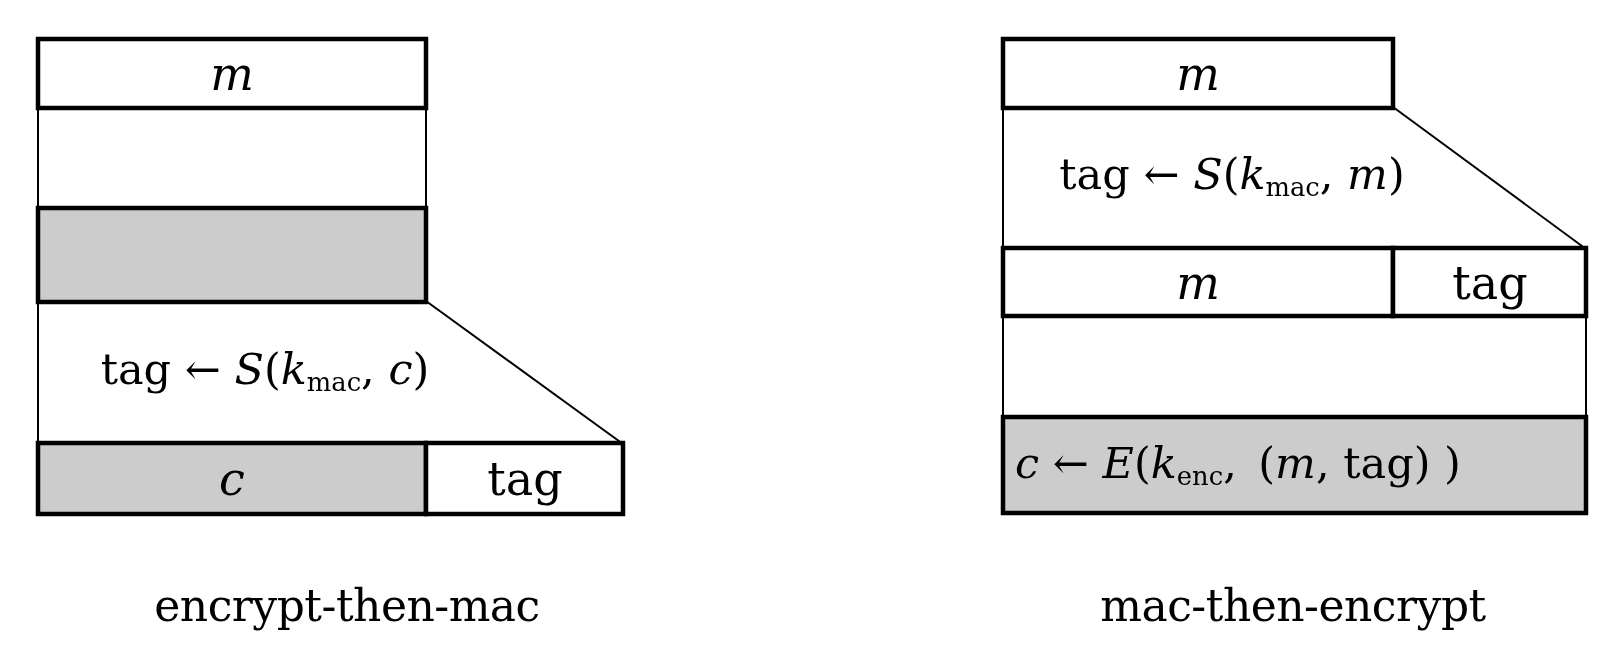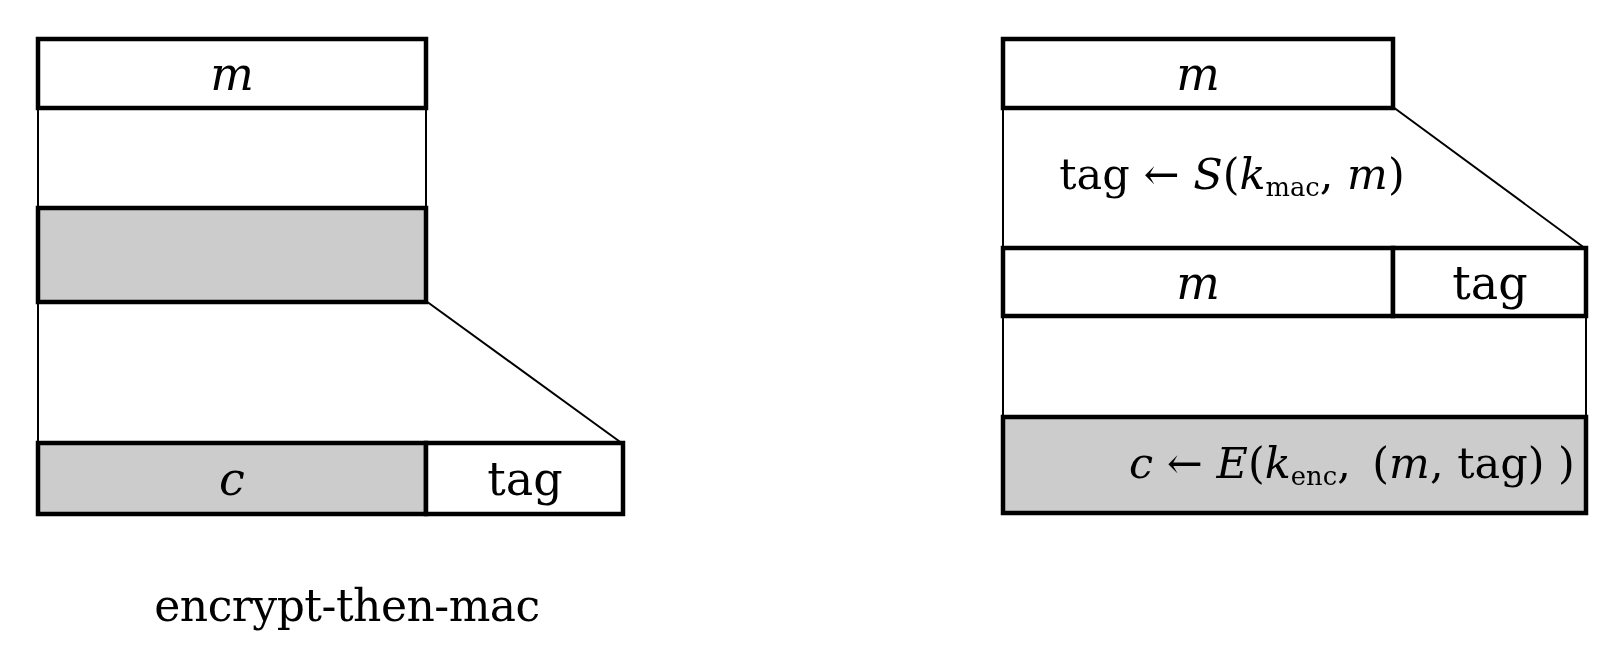--- a/index.html
+++ b/index.html
@@ -35,23 +35,25 @@
     <rect x="38" y="443" width="388" height="71" fill="#cccccc"></rect>
     <rect x="426" y="443" width="197" height="71" fill="#ffffff"></rect>
 
     <rect x="1003" y="39" width="390" height="69" fill="#ffffff"></rect>
     <rect x="1003" y="248" width="390" height="68" fill="#ffffff"></rect>
     <rect x="1393" y="248" width="193" height="68" fill="#ffffff"></rect>
     <rect x="1003" y="417" width="583" height="96" fill="#cccccc"></rect>
   </svg>
 
   <div class="txt box-label it" style="left:232px;top:74px">m</div>
+  <div class="txt formula" style="left:265px;top:372px"><span>tag</span><span> ← </span><span class="it">S</span><span>(</span><span class="it">k</span><span class="sub">mac</span><span>, </span><span class="it">c</span><span>)</span></div>
   <div class="txt box-label it" style="left:232px;top:479px">c</div>
   <div class="txt box-label" style="left:525px;top:479px">tag</div>
   <div class="txt caption" style="left:347px;top:606px">encrypt-then-mac</div>
 
   <div class="txt box-label it" style="left:1198px;top:74px">m</div>
   <div class="txt formula" style="left:1232px;top:177px"><span>tag</span><span> ← </span><span class="it">S</span><span>(</span><span class="it">k</span><span class="sub">mac</span><span>, </span><span class="it">m</span><span>)</span></div>
   <div class="txt box-label it" style="left:1198px;top:283px">m</div>
   <div class="txt box-label" style="left:1490px;top:283px">tag</div>
-  <div class="txt formula" style="left:1352px;top:466px"><span class="it">c</span><span> ← </span><span class="it">E</span><span>(</span><span class="it">k</span><span class="sub">enc</span><span>, (</span><span class="it">m</span><span>, tag) )</span></div>
+  <div class="txt formula" style="left:1238px;top:466px"><span class="it">c</span><span> ← </span><span class="it">E</span><span>(</span><span class="it">k</span><span class="sub">enc</span><span>, (</span><span class="it">m</span><span>, tag) )</span></div>
+  <div class="txt caption" style="left:1293px;top:606px">mac-then-encrypt</div>
 
 </div>
 
 </body></html>

